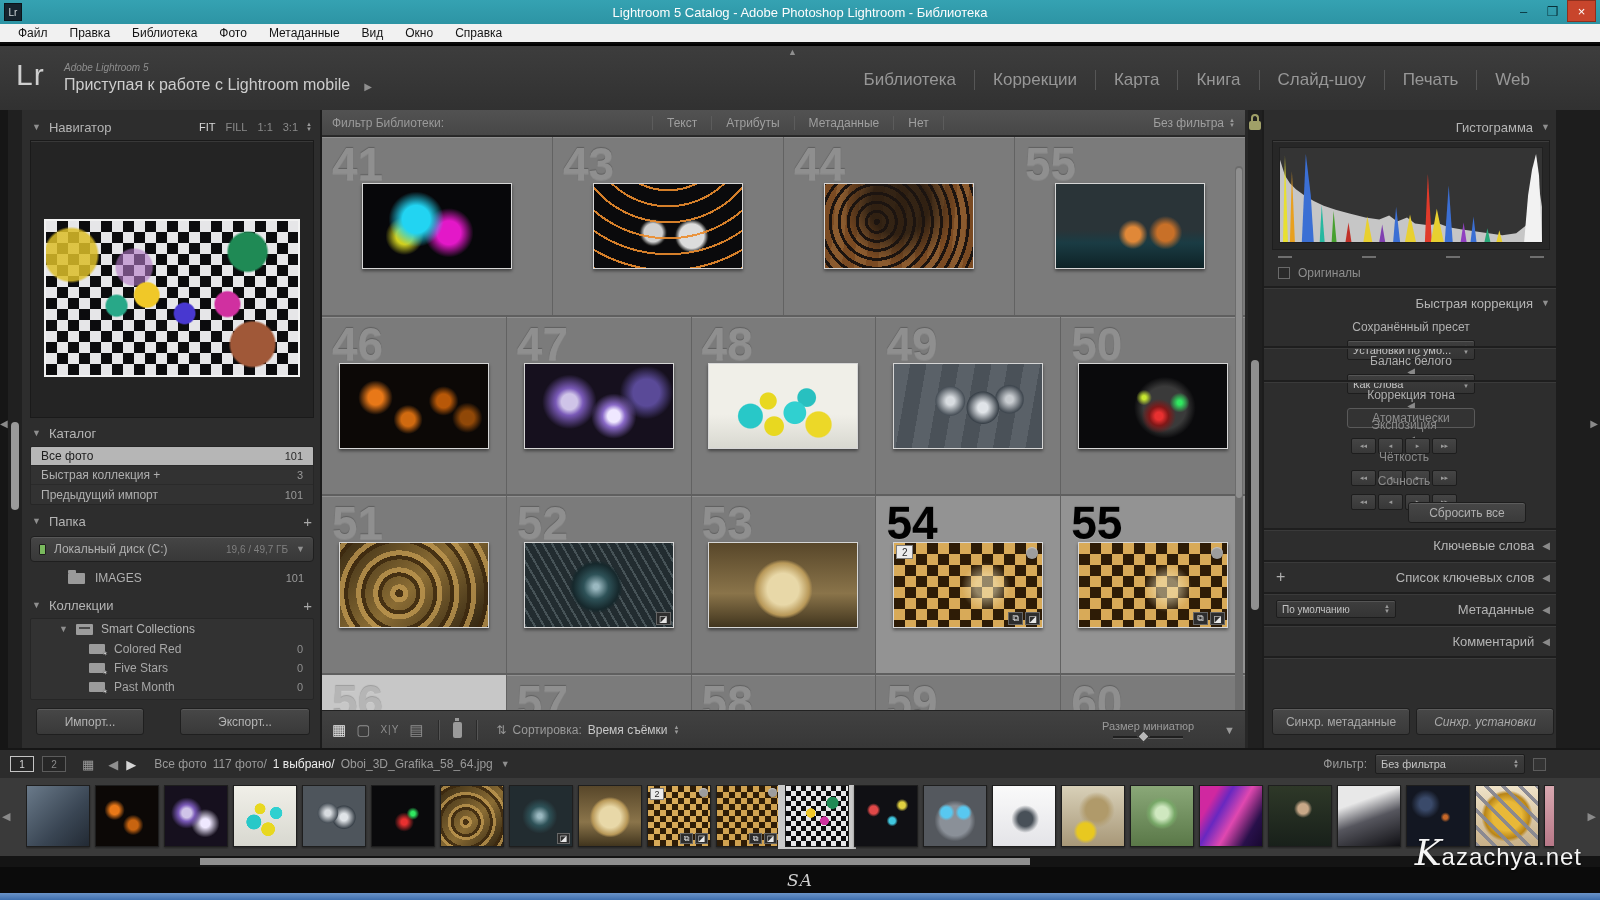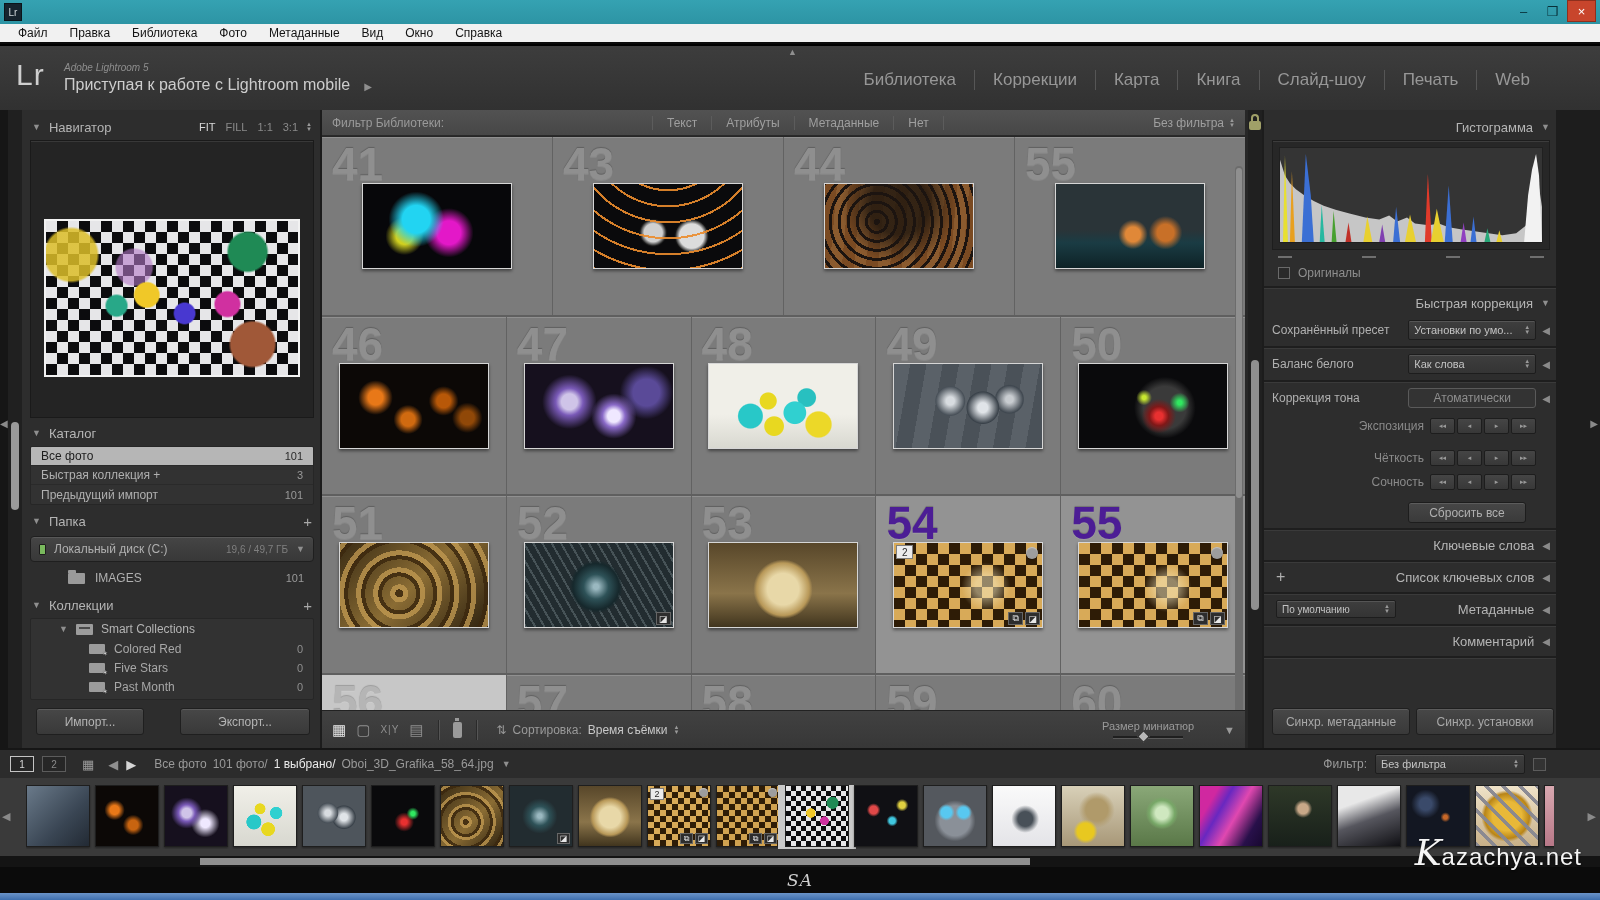--- a/index.html
+++ b/index.html
@@ -98,21 +98,21 @@
 
   #grid { position:absolute; left:0; top:27px; width:923px; height:573px; background:#7b7b7b; overflow:hidden; }
   .grow { display:flex; height:179px; border-top:2px solid #5f5f5f; box-shadow:inset 0 1px 0 #909090; }
   .grow:first-child { border-top:none; height:178px; }
   .grow.partial { height:37px; }
   .gcell { flex:1; position:relative; border-right:1px solid #626262; overflow:hidden; }
   .gcell:last-child { border-right:none; }
   .gcell.sel { background:#939393; }
   .gcell.act { background:#c7c7c7; }
   .cellnum { position:absolute; left:10px; top:0px; font-size:46px; font-weight:bold; color:#8f8f8f; text-shadow:0 1px 0 rgba(255,255,255,0.10), 0 -1px 1px rgba(0,0,0,0.22); }
-  .gcell.sel .cellnum { color:#4c1d95; }
+  .gcell.sel .cellnum { color:#000000; }
   .gcell.act .cellnum { color:#b5b5b5; }
   .thumb { position:absolute; left:50%; top:46px; transform:translateX(-50%); width:150px; height:86px; border:1px solid #d6d6d6; box-shadow:0 2px 3px rgba(0,0,0,0.45); background:#222; }
   .stack-badge { position:absolute; left:2px; top:2px; min-width:17px; height:14px; background:#ececec; color:#2a2a2a; font-size:10px; display:flex; align-items:center; justify-content:center; border:1px solid #7d7d7d; }
   .dot-badge { position:absolute; right:4px; top:4px; width:12px; height:12px; border-radius:50%; background:#9d9d9d; box-shadow:inset 0 1px 1px rgba(255,255,255,0.4), 0 1px 1px rgba(0,0,0,0.3); }
   .badges { position:absolute; right:2px; bottom:2px; display:flex; gap:2px; }
   .bdg { width:15px; height:13px; background:#2d2d2d; border:1px solid #666; color:#e8e8e8; font-size:9px; display:flex; align-items:center; justify-content:center; }
   #grid-vscroll { position:absolute; left:913px; top:29px; width:8px; height:568px; background:#6c6c6c; border-radius:4px; }
   #grid-vscroll .thumbb { position:absolute; left:1px; top:2px; width:6px; height:330px; background:#8f8f8f; border-radius:3px; }
 
   #toolbar { position:absolute; left:0; top:600px; width:923px; height:38px; background:linear-gradient(180deg,#414141,#373737); border-top:1px solid #222; display:flex; align-items:center; padding:0 10px; gap:10px; }
@@ -137,38 +137,38 @@
   .rp-arrow { color:#8a8a8a; font-size:10px; }
   .rp-div { position:absolute; left:0; width:294px; height:2px; background:#1e1e1e; box-shadow:0 1px 0 #3a3a3a; }
   #hist-header { position:absolute; left:0; top:6px; width:294px; }
   #hist-box { position:absolute; left:8px; top:30px; width:278px; height:110px; background:#272727; border:1px solid #1d1d1d; box-shadow:inset 0 1px 0 #3c3c3c; }
   #hist-chart { position:absolute; left:6px; top:6px; width:264px; height:96px; background:#343434; border:1px solid #202020; }
   #hist-ticks { position:absolute; left:14px; top:146px; width:266px; display:flex; justify-content:space-between; }
   #hist-ticks span { width:14px; height:2px; background:#6f6f6f; }
   #originals-row { position:absolute; left:14px; top:156px; display:flex; align-items:center; gap:8px; color:#8e8e8e; font-size:12px; }
   .chk { width:12px; height:12px; border:1px solid #6a6a6a; background:#2a2a2a; }
   #qd-header { position:absolute; left:0; top:182px; width:294px; }
-  .qd-row { position:absolute; left:8px; width:278px; display:flex; align-items:center; gap:6px; }
+  .qd-row { position:absolute; left:8px; width:278px; display:flex; align-items:center; gap:6px;flex-direction:column; }
   .qd-label { color:#b0b0b0; font-size:12px; }
   .qd-sublabel { color:#8a8a8a; font-size:12px; }
   .dd { height:20px; background:linear-gradient(180deg,#3e3e3e,#343434); border:1px solid #1d1d1d; box-shadow:inset 0 1px 0 #555; border-radius:2px; color:#c4c4c4; font-size:11px; display:flex; align-items:center; padding:0 5px; gap:5px; }
   .dd .dd-txt { flex:1; white-space:nowrap; overflow:hidden; }
   .stepgrp { display:flex; gap:2px; }
   .stepbtn { width:25px; height:16px; background:linear-gradient(180deg,#454545,#383838); border:1px solid #1d1d1d; border-radius:2px; color:#9a9a9a; font-size:7px; display:flex; align-items:center; justify-content:center; }
   .qd-btn { height:20px; padding:0 12px; background:#333; border:1px solid #5a5a5a; border-radius:3px; color:#8e8e8e; font-size:12px; display:flex; align-items:center; justify-content:center; }
   #reset-btn { position:absolute; right:30px; top:392px; height:21px; width:118px; background:linear-gradient(180deg,#474747,#3a3a3a); border:1px solid #1d1d1d; box-shadow:inset 0 1px 0 #5c5c5c; border-radius:3px; color:#b0b0b0; font-size:12px; display:flex; align-items:center; justify-content:center; }
   #kw-header { position:absolute; left:0; top:424px; width:294px; }
   #kwl-header { position:absolute; left:0; top:456px; width:294px; }
   #kwl-header .plus { margin-right:auto; color:#b0b0b0; font-size:16px; padding-left:4px; }
   #md-header { position:absolute; left:0; top:488px; width:294px; }
   #md-header .dd { width:120px; height:18px; font-size:10px; margin-right:auto; margin-left:4px; }
   #cm-header { position:absolute; left:0; top:520px; width:294px; }
   .rp-btn { position:absolute; top:598px; height:27px; width:138px; border-radius:3px; border:1px solid #1f1f1f; background:linear-gradient(180deg,#474747,#393939); box-shadow:inset 0 1px 0 #5c5c5c; color:#a8a8a8; font-size:12px; display:flex; align-items:center; justify-content:center; }
   #sync-md-btn { left:8px; }
-  #sync-set-btn { left:152px; }
+  #sync-set-btn { left:152px;font-style:italic; }
 
   
   #infobar { position:absolute; left:0; top:748px; width:1600px; height:30px; background:#2c2c2c; border-top:2px solid #161616; display:flex; align-items:center; padding:0 10px; gap:8px; }
   .mon-btn { width:24px; height:16px; border:1px solid #c4c4c4; color:#d6d6d6; font-size:10px; display:flex; align-items:center; justify-content:center; background:#262626; }
   .mon-btn.dim { border-color:#5c5c5c; color:#8a8a8a; }
   #ib-grid-ico { color:#9a9a9a; font-size:13px; margin-left:8px; }
   #ib-back { color:#8f8f8f; font-size:13px; margin-left:6px; }
   #ib-fwd { color:#d6d6d6; font-size:13px; }
   #ib-crumb { display:flex; align-items:center; gap:6px; margin-left:10px; font-size:12px; }
   .crumb { color:#9a9a9a; }
@@ -201,20 +201,21 @@
 
   
   #spray-ico { width:9px; height:16px; background:#9a9a9a; border-radius:2px; position:relative; }
   #spray-ico::before { content:""; position:absolute; left:2px; top:-4px; width:4px; height:3px; background:#9a9a9a; }
 </style>
 </head>
 <body>
 
 <div id="titlebar">
   <div id="lr-appicon">Lr</div>
+  <div id="win-title">Lightroom 5 Catalog - Adobe Photoshop Lightroom - Библиотека</div>
   <div class="winbtns">
     <div class="winbtn">–</div>
     <div class="winbtn">❒</div>
     <div class="winbtn close">×</div>
   </div>
 </div>
 
 <div id="menubar">
 
 <div class="menu-item">Файл</div>
@@ -728,21 +729,21 @@
 
 <div id="infobar">
   <div class="mon-btn">1</div>
   <div class="mon-btn dim">2</div>
   <span id="ib-grid-ico">▦</span>
   <span id="ib-back">◀</span>
   <span id="ib-fwd">▶</span>
   <span id="ib-crumb">
 
   <span class="crumb">Все фото</span>
-      <span class="crumb">101 фото/</span>
+      <span class="crumb">117 фото/</span>
       <span class="crumb sel">1 выбрано/</span>
       <span class="crumb">Oboi_3D_Grafika_58_64.jpg</span>
     </span>
   <span id="ib-dd-tri">▼</span>
   <span id="ib-right">
     <span id="ib-filter-label">Фильтр:</span>
     <span class="dd" id="ib-filter-dd">
       <span class="dd-txt">Без фильтра</span>
       <span class="updn">
           <span>▲</span>

